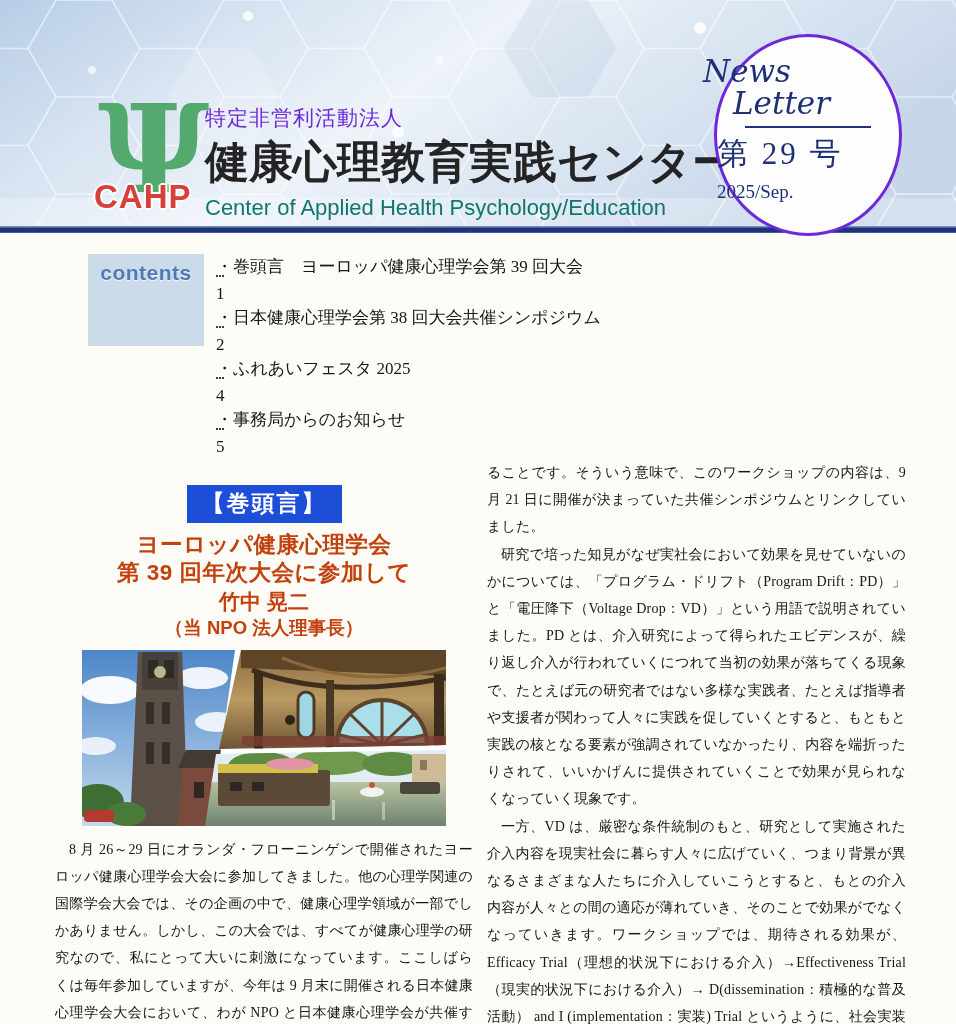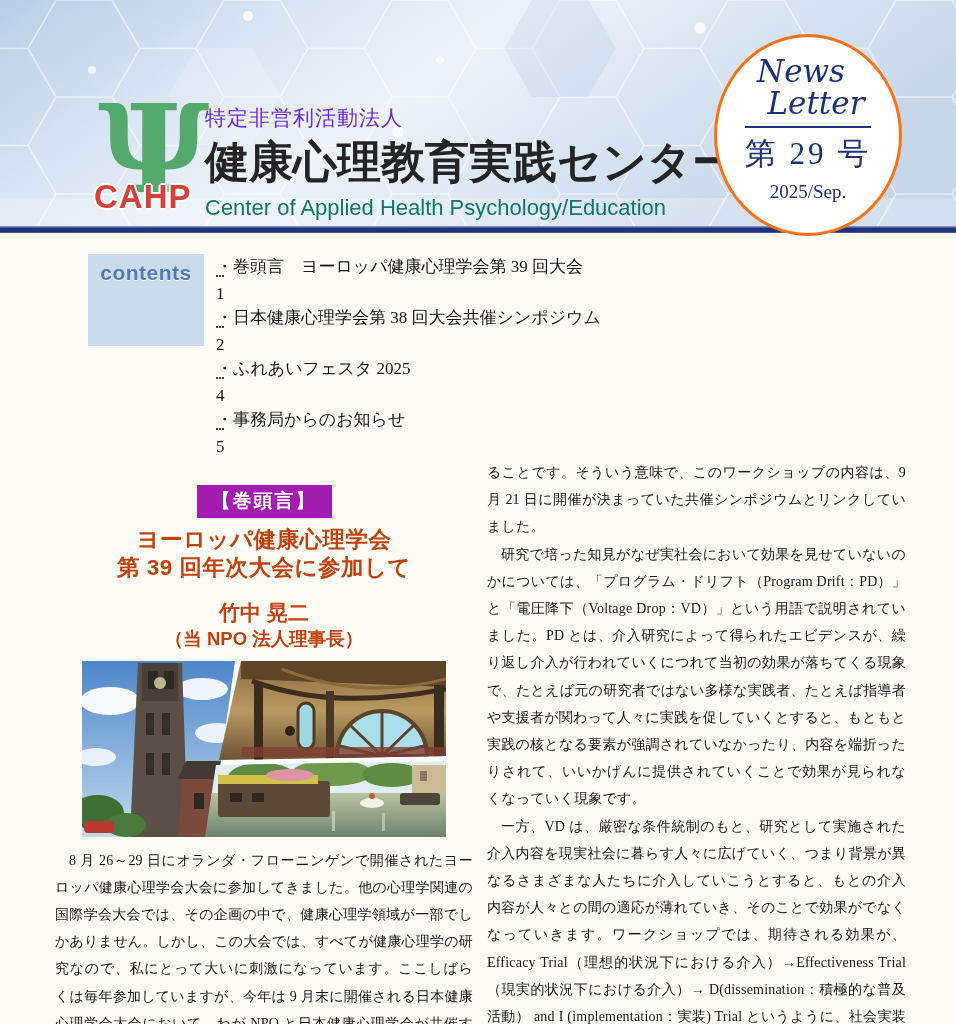--- a/index.html
+++ b/index.html
@@ -28,22 +28,22 @@
     font-family:"Liberation Sans","DejaVu Sans",sans-serif; font-weight:bold;
     font-size:33px; letter-spacing:1px; color:#d4403a;
     text-shadow:-2px 0 #fff,2px 0 #fff,0 -2px #fff,0 2px #fff,-1px -1px #fff,1px 1px #fff,-1px 1px #fff,1px -1px #fff;
   }
   .titleblock { position:absolute; left:205px; top:104px; font-family:"Liberation Sans","DejaVu Sans",sans-serif; }
   .org-type  { font-size:21px; color:#6d28d9; letter-spacing:1px; }
   .org-name  { font-size:44px; font-weight:bold; color:#242424; margin-top:1px; white-space:nowrap; letter-spacing:0; }
   .org-en    { font-size:22px; color:#0f766e; margin-top:3px; white-space:nowrap; }
   .issue-circle {
     position:absolute; left:714px; top:34px; width:188px; height:202px;
-    background:#fefefe; border:3px solid #f97316; border-radius:50%;
-    z-index:5; text-align:center; color:#1e3176;
+    background:#fefefe; border:3px solid #6d28d9; border-radius:50%;
+    z-index:5; color:#1e3176;
   }
   .issue-script { font-family:"DejaVu Serif",serif; font-style:italic; font-size:31px; line-height:1.02; }
   .issue-script.l1 { margin-top:19px; margin-left:-14px; }
   .issue-script.l2 { margin-left:16px; }
   .issue-divider { width:126px; height:2px; background:#20327a; margin:7px auto 5px; }
   .issue-no   { font-size:31px; letter-spacing:3px; }
   .issue-date { font-size:19px; margin-top:6px; }
 
   
   .toc { display:flex; margin:14px 0 0 88px; width:600px; }
@@ -58,30 +58,30 @@
   .toc-text { white-space:nowrap; }
   .toc-leader { flex:1 1 auto; border-bottom:2px dotted #3c3c3c; margin:0 2px; transform:translateY(-5px); min-width:8px; }
   .toc-page { flex:none; }
 
   
   .main { display:flex; gap:14px; padding:0 50px 0 55px; align-items:flex-start; }
   .col-left  { width:418px; flex:none; }
   .col-right { width:419px; flex:none; }
   .badge-wrap { text-align:center; margin-top:26px; }
   .section-badge {
-    display:inline-block; background:#a21caf; color:#fff;
-    font-family:"Liberation Sans","DejaVu Sans",sans-serif; font-weight:bold;
-    font-size:19px; padding:3px 15px 4px; letter-spacing:2px;
+    display:inline-block; background:#1d4ed8; color:#fff;
+    font-family:"Liberation Sans","DejaVu Sans",sans-serif; font-weight:bold;
+    font-size:23px; padding:3px 15px 4px; letter-spacing:2px;
   }
   .article-titles {
     text-align:center; color:#c2410c; margin-top:8px;
     font-family:"Liberation Sans","DejaVu Sans",sans-serif; font-weight:bold;
   }
   .title-line  { font-size:22.5px; line-height:1.25; letter-spacing:0.5px; }
-  .author      { font-size:21px; margin-top:18px; line-height:1.25; }
+  .author      { font-size:21px; margin-top:2px; line-height:1.25; }
   .author-role { font-size:18.5px; margin-top:0; line-height:1.3; }
   .photo { width:364px; height:176px; display:block; margin:10px auto 0; }
   .body-p {
     margin:0; font-size:14px; line-height:27.2px;
     text-align:justify; letter-spacing:0.2px;
   }
   .col-left .body-p { margin-top:10px; }
   .indent { text-indent:1em; }
 </style>
 </head>

